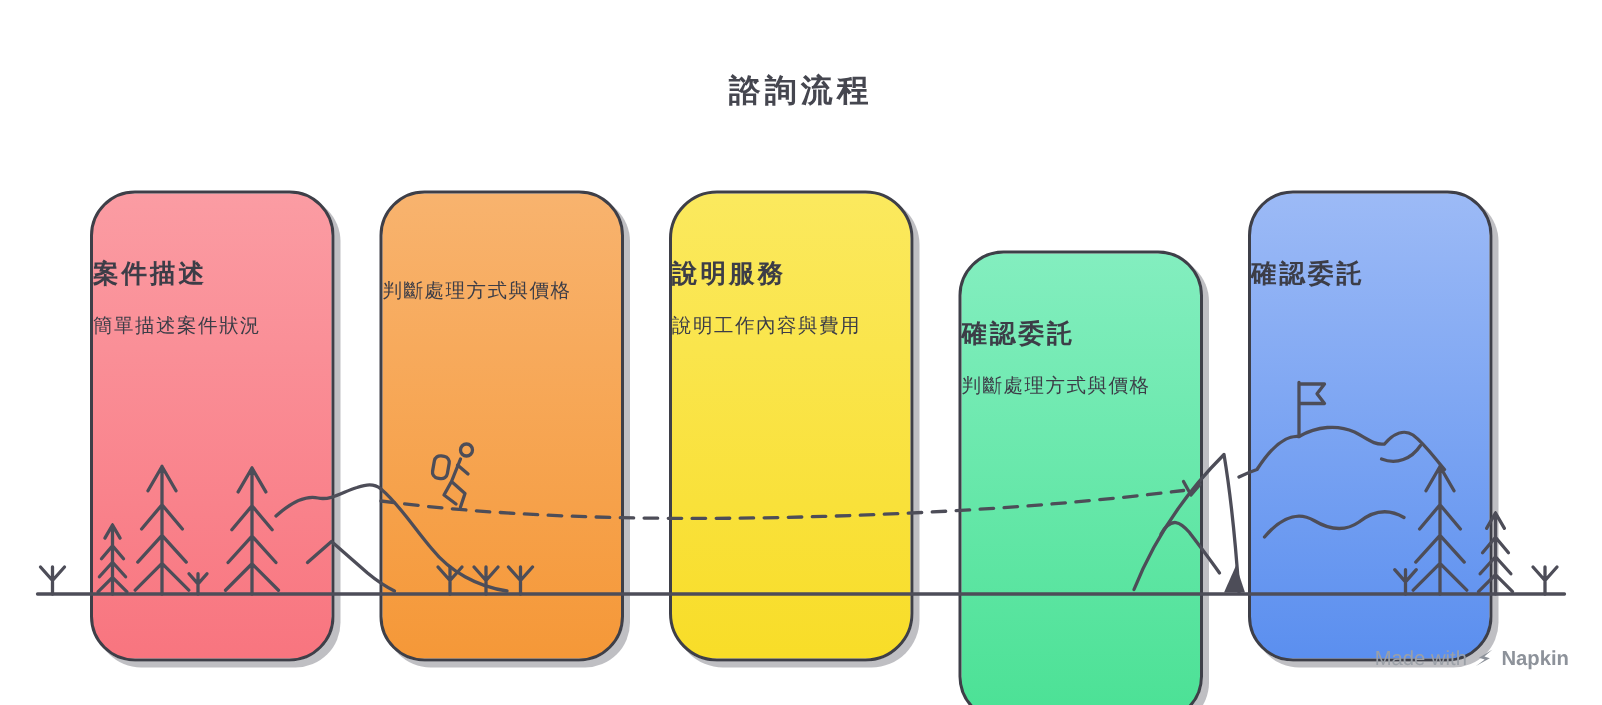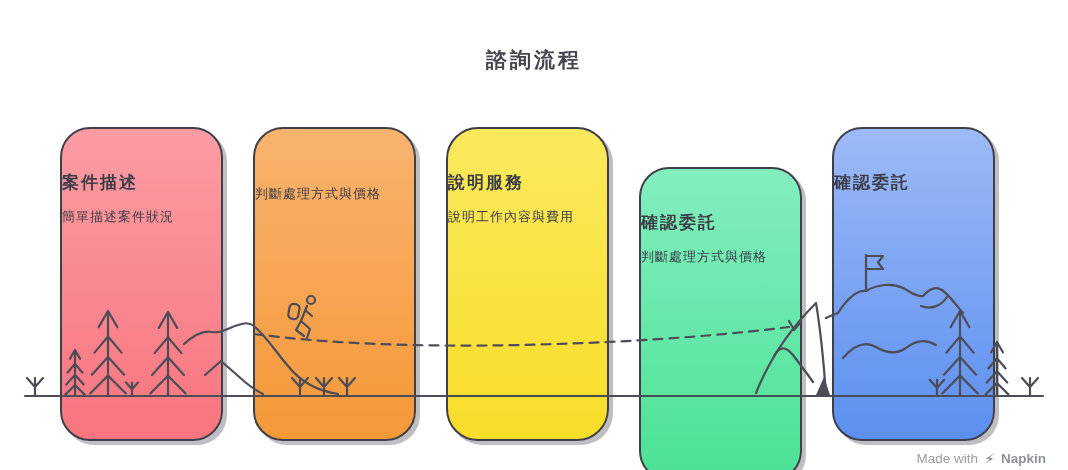--- a/index.html
+++ b/index.html
@@ -36,21 +36,21 @@
   .scene{
     position:absolute;left:0;top:0;width:1068px;height:470px;pointer-events:none;
   }
   .scene path,.scene circle,.scene rect{
     fill:none;stroke:var(--line);stroke-width:2.2;
     stroke-linecap:round;stroke-linejoin:round;
     vector-effect:non-scaling-stroke;
   }
   .scene .filled{fill:var(--line);stroke:none;}
   .watermark{
-    position:absolute;right:22px;bottom:4px;
+    position:absolute;right:22px;bottom:24px;
     display:flex;align-items:center;gap:5px;
     font-size:13.5px;color:var(--watermark);
   }
   .watermark .brand{font-weight:700;color:#8D929A;}
   .watermark svg{display:block;}
 </style>
 </head>
 <body>
 
 <div class="canvas">

